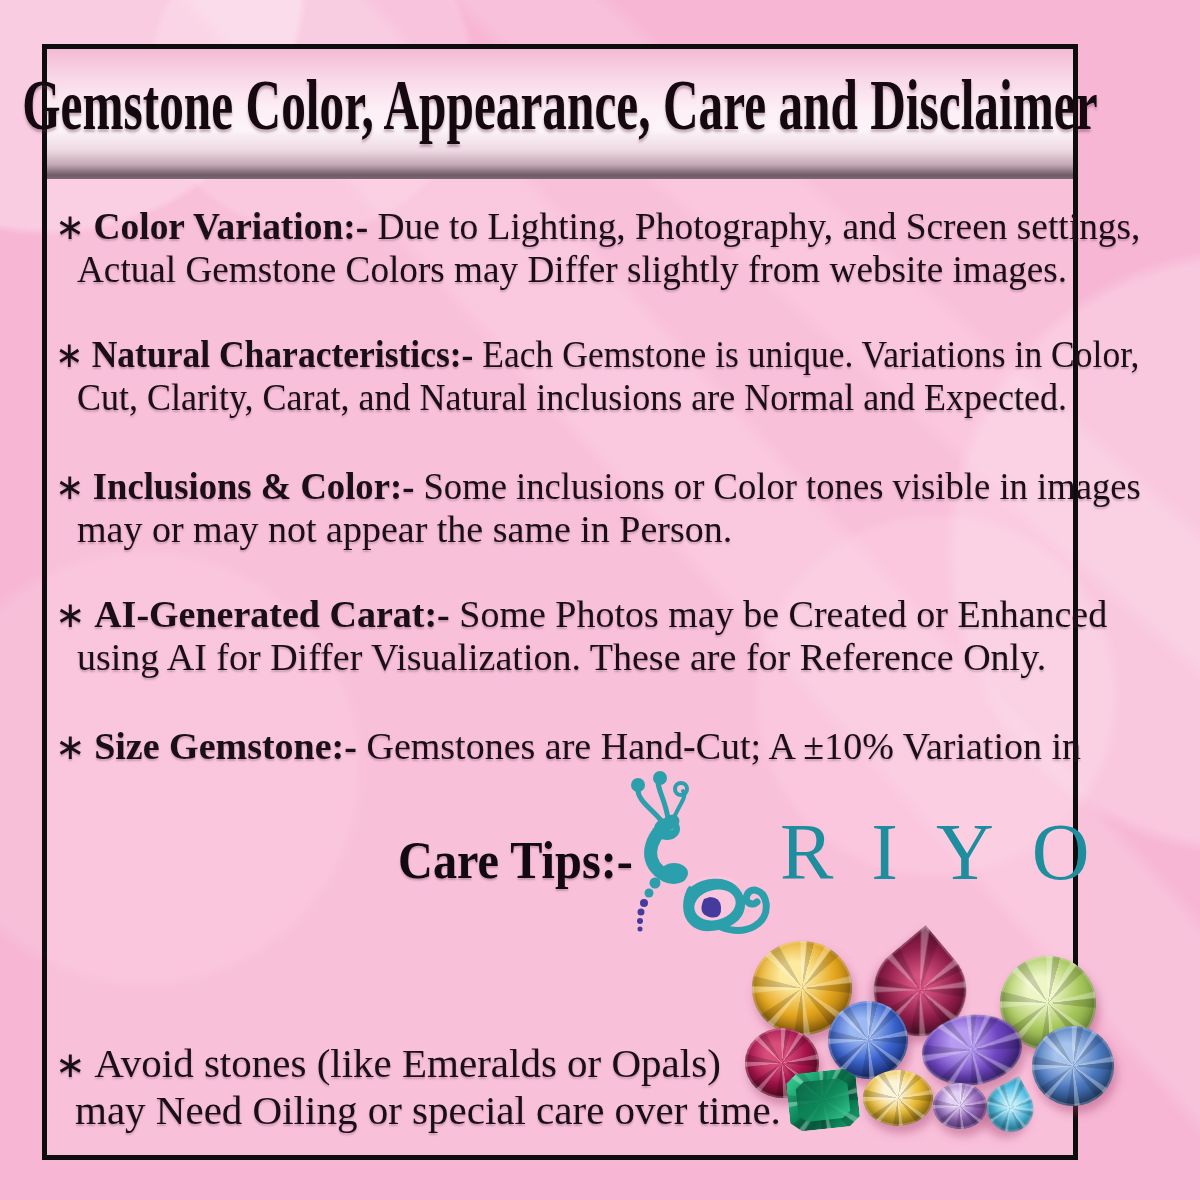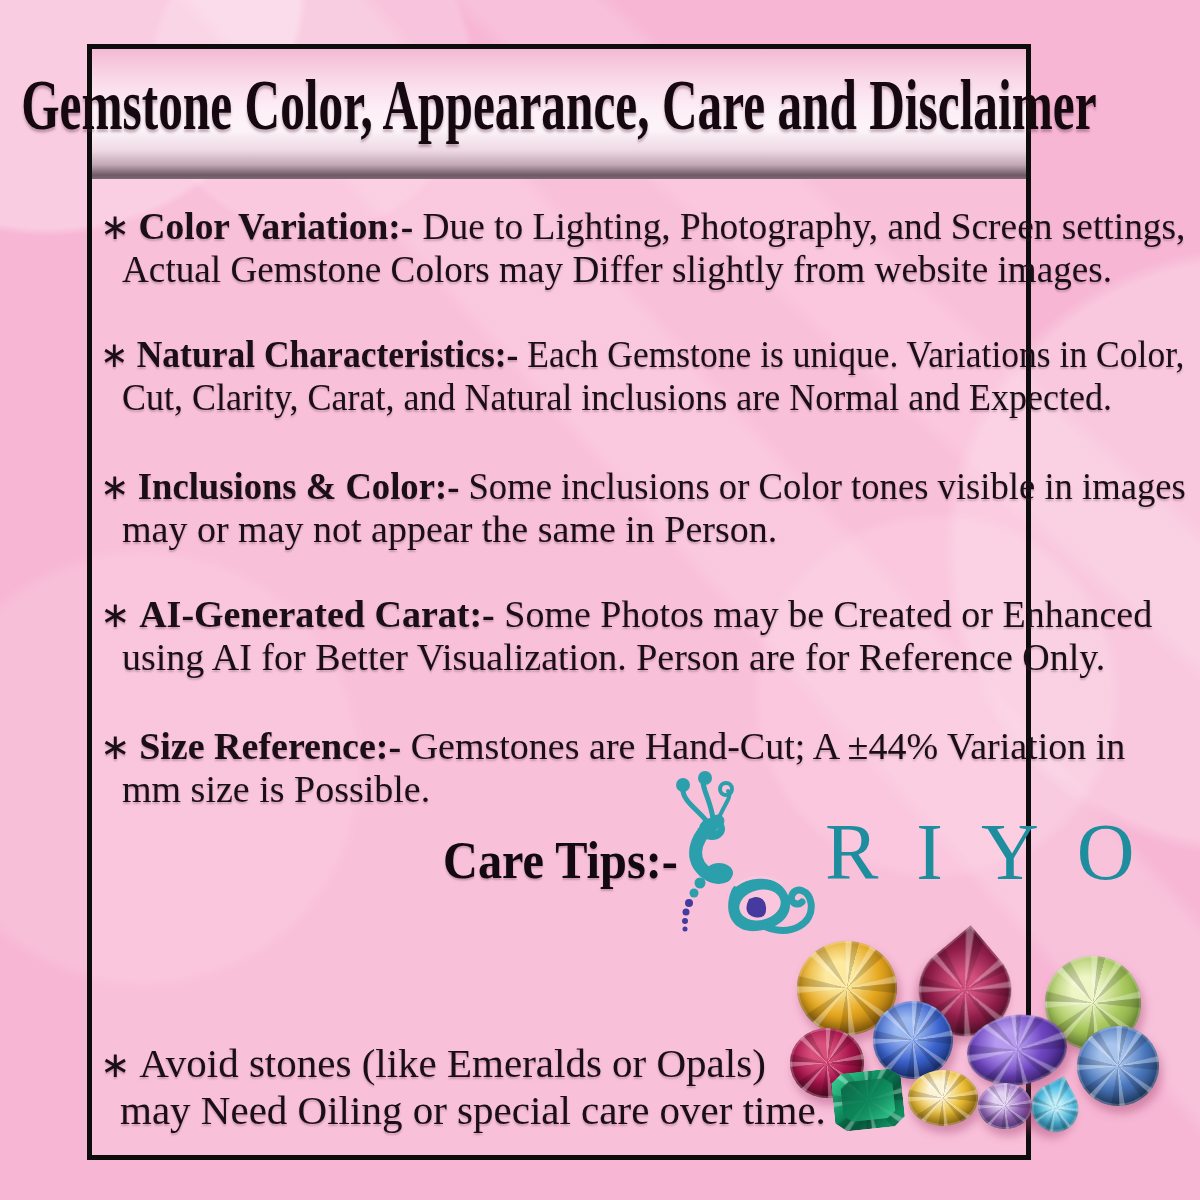--- a/index.html
+++ b/index.html
@@ -8,22 +8,22 @@
     background-color:#f7b6d4;
     background-image:
       radial-gradient(circle 420px at 4% -2%, rgba(255,255,255,.30) 0 60%, rgba(255,255,255,0) 62%),
       radial-gradient(circle 260px at 26% 6%, rgba(255,255,255,.18) 0 60%, rgba(255,255,255,0) 63%),
       radial-gradient(circle 500px at 104% 46%, rgba(255,255,255,.25) 0 58%, rgba(255,255,255,0) 61%),
       radial-gradient(circle 300px at 78% 58%, rgba(255,255,255,.14) 0 58%, rgba(255,255,255,0) 62%),
       radial-gradient(circle 360px at 12% 64%, rgba(255,255,255,.12) 0 58%, rgba(255,255,255,0) 62%),
       linear-gradient(48deg, rgba(255,255,255,0) 55%, rgba(255,255,255,.16) 56% 63%, rgba(255,255,255,0) 64%),
       linear-gradient(42deg, rgba(255,255,255,0) 70%, rgba(255,255,255,.14) 71% 76%, rgba(255,255,255,0) 77%);
   }
-  .frame{position:absolute;left:42px;top:44px;width:944px;height:1116px;box-sizing:border-box;
-    border:5px solid #0d0d0d;background:rgba(255,216,233,.30);margin-left:45px;}
+  .frame{position:absolute;left:42px;top:44px;width:1036px;height:1116px;box-sizing:border-box;
+    border:5px solid #0d0d0d;background:rgba(255,216,233,.30);}
   .header{position:absolute;left:0;top:0;right:0;height:130px;display:flex;justify-content:center;
     background:linear-gradient(180deg,#f3bad4 0%,#f9d7e7 22%,#fdeff6 46%,#fcf4f8 62%,#eed9e3 78%,#c2a8b4 89%,#6e5a66 97%,#7d6873 100%);}
   .title{font-weight:700;font-size:72px;line-height:112px;white-space:nowrap;color:#15090f;
     transform-origin:50% 50%;text-shadow:0 3px 3px rgba(90,40,70,.35);}
   .line{position:absolute;white-space:nowrap;font-size:38px;line-height:44px;color:#1a0f16;
     transform-origin:0 50%;text-shadow:0 2px 2px rgba(95,45,75,.30);}
   .line b{font-weight:700;}
   .ast{font-family:"DejaVu Sans",sans-serif;font-size:36px;margin-right:9px;}
   .tip{font-size:41px;line-height:46px;}
   .l2:empty{display:none;}
@@ -60,24 +60,23 @@
     <div class="line fit" style="left: 8px; top: 155px; transform: scaleX(0.984);"><span class="ast">∗</span><b>Color Variation:-</b><span> Due to Lighting, Photography, and Screen settings,</span></div>
     <div class="line fit l2" style="left: 30px; top: 198px; transform: scaleX(0.979);">Actual Gemstone Colors may Differ slightly from website images.</div>
 
     <div class="line fit" style="left: 8px; top: 283px; transform: scaleX(0.935);"><span class="ast">∗</span><b>Natural Characteristics:-</b><span> Each Gemstone is unique. Variations in Color,</span></div>
     <div class="line fit l2" style="left: 30px; top: 326px; transform: scaleX(0.947);">Cut, Clarity, Carat, and Natural inclusions are Normal and Expected.</div>
 
     <div class="line fit" style="left: 8px; top: 415px; transform: scaleX(0.964);"><span class="ast">∗</span><b>Inclusions &amp; Color:-</b><span> Some inclusions or Color tones visible in images</span></div>
     <div class="line fit l2" style="left: 30px; top: 458px; transform: scaleX(1);">may or may not appear the same in Person.</div>
 
     <div class="line fit" style="left: 8px; top: 543px; transform: scaleX(1);"><span class="ast">∗</span><b>AI-Generated Carat:-</b><span> Some Photos may be Created or Enhanced</span></div>
-    <div class="line fit l2" style="left: 30px; top: 586px; transform: scaleX(1);">using AI for Better Visualization. Person are for Reference Only.</div>
+    <div class="line fit l2" style="left: 30px; top: 586px; transform: scaleX(1);">using AI for Differ Visualization. These are for Reference Only.</div>
 
-    <div class="line fit" style="left: 8px; top: 675px; transform: scaleX(1);"><span class="ast">∗</span><b>Size Reference:-</b><span> Gemstones are Hand-Cut; A ±44% Variation in</span></div>
-    <div class="line fit l2" style="left: 30px; top: 718px; transform: scaleX(1);">mm size is Possible.</div>
+    <div class="line fit" style="left: 8px; top: 675px; transform: scaleX(1);"><span class="ast">∗</span><b>Size Gemstone:-</b><span> Gemstones are Hand-Cut; A ±10% Variation in</span></div>
 
     <div class="care-heading fit" style="transform: scaleX(0.929);">Care Tips:-</div>
 
     <svg class="peacock" viewBox="0 0 150 178" xmlns="http://www.w3.org/2000/svg">
       <g fill="none" stroke="#2b9fab" stroke-linecap="round">
         <path d="M38,52 C30,40 12,30 13,18" stroke-width="5"></path>
         <path d="M43,48 C41,30 30,14 34,8" stroke-width="5"></path>
         <path d="M47,52 C53,34 63,26 58,20" stroke-width="4"></path>
       </g>
       <circle cx="13" cy="14" r="7" fill="#2b9fab"></circle>

